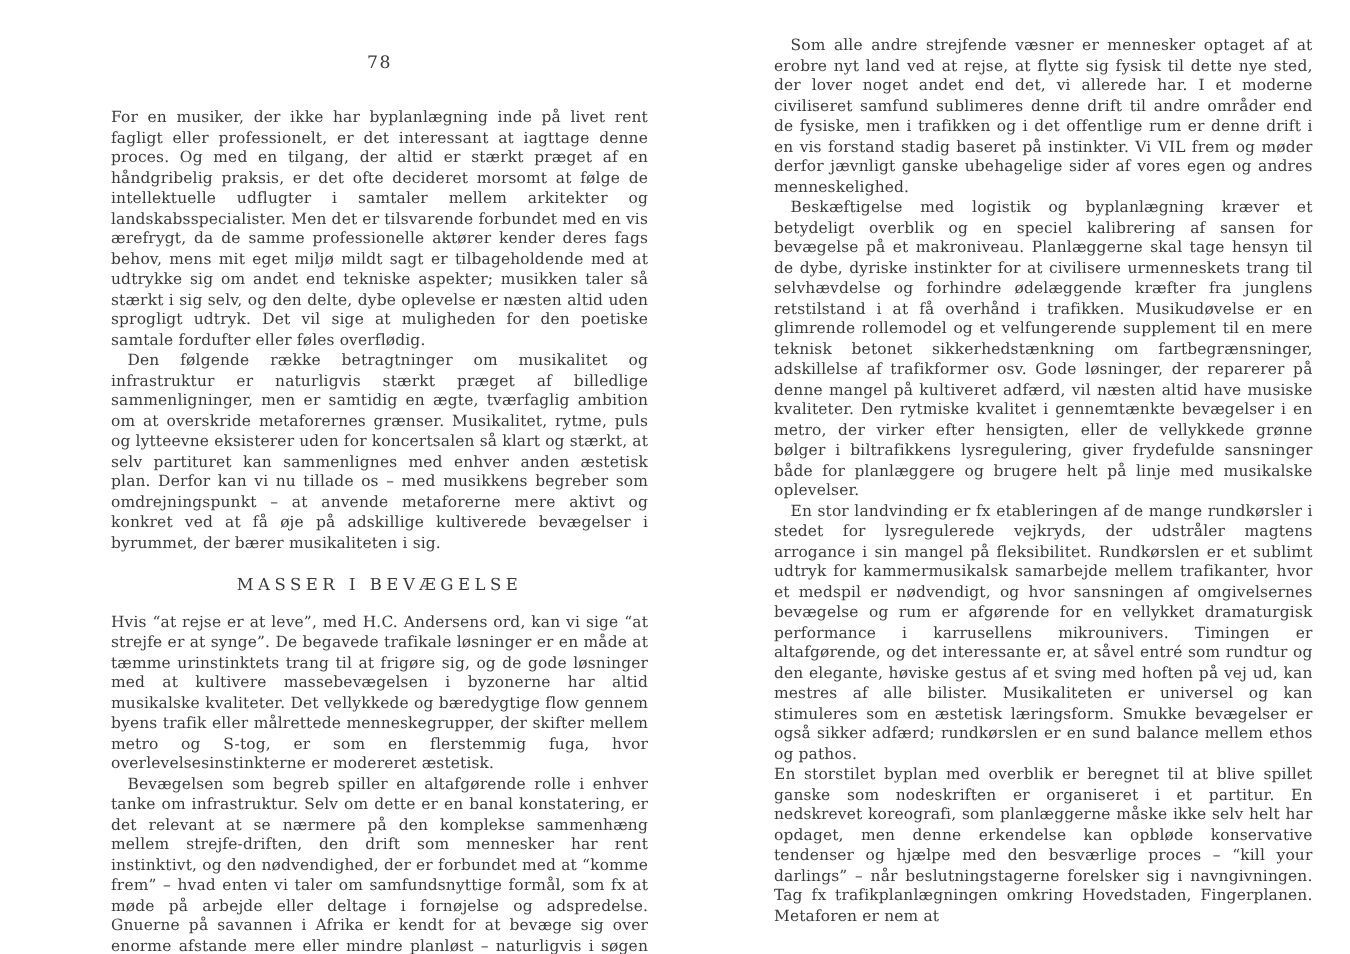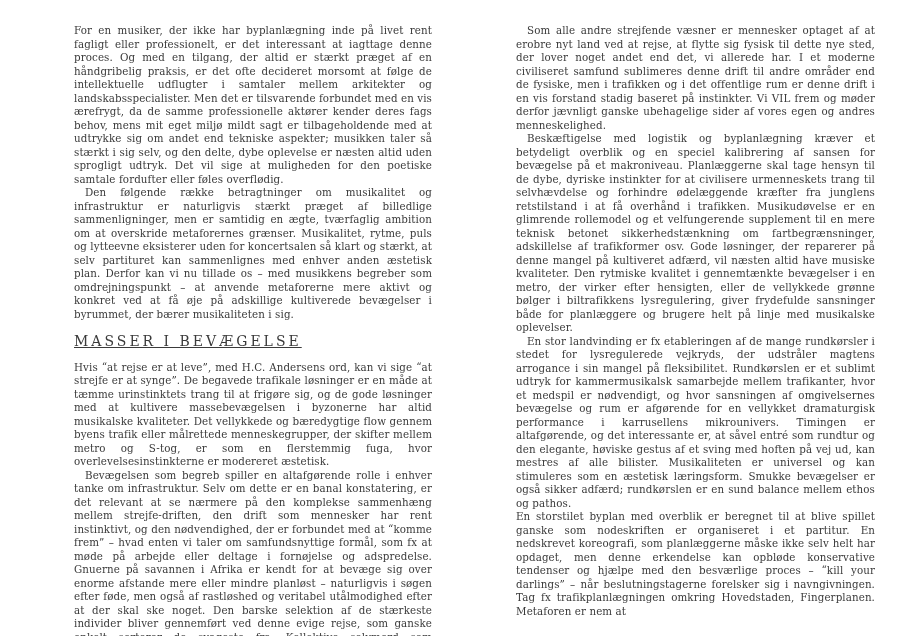--- a/index.html
+++ b/index.html
@@ -47,34 +47,35 @@
     letter-spacing: 0.1px;
   }
   .page-body p {
     margin: 0;
     padding: 0;
   }
   .page-body p.indent {
     text-indent: 11px;
   }
   .section-heading {
-    font-size: 14px;
+    font-size: 11px;
     font-weight: normal;
+    text-align: center;
     letter-spacing: 3px;
     margin: 14px 0 12px 0;
     color: #3a3a3a;
-    text-decoration: underline;
   }
 </style>
 </head>
 <body>
 
 <div class="spread">
 
   <div class="page page-left">
+    <div class="page-number">78</div>
     <div class="page-body">
       <p>For en musiker, der ikke har byplanlægning inde på livet rent fagligt eller professionelt, er det interessant at iagttage denne proces. Og med en tilgang, der altid er stærkt præget af en håndgribelig praksis, er det ofte decideret morsomt at følge de intellektuelle udflugter i samtaler mellem arkitekter og landskabsspecialister. Men det er tilsvarende forbundet med en vis ærefrygt, da de samme professionelle aktører kender deres fags behov, mens mit eget miljø mildt sagt er tilbageholdende med at udtrykke sig om andet end tekniske aspekter; musikken taler så stærkt i sig selv, og den delte, dybe oplevelse er næsten altid uden sprogligt udtryk. Det vil sige at muligheden for den poetiske samtale fordufter eller føles overflødig.</p>
       <p class="indent">Den følgende række betragtninger om musikalitet og infrastruktur er naturligvis stærkt præget af billedlige sammenligninger, men er samtidig en ægte, tværfaglig ambition om at overskride metaforernes grænser. Musikalitet, rytme, puls og lytteevne eksisterer uden for koncertsalen så klart og stærkt, at selv partituret kan sammenlignes med enhver anden æstetisk plan. Derfor kan vi nu tillade os – med musikkens begreber som omdrejningspunkt – at anvende metaforerne mere aktivt og konkret ved at få øje på adskillige kultiverede bevægelser i byrummet, der bærer musikaliteten i sig.</p>
       <h2 class="section-heading">MASSER I BEVÆGELSE</h2>
       <p>Hvis “at rejse er at leve”, med H.C. Andersens ord, kan vi sige “at strejfe er at synge”. De begavede trafikale løsninger er en måde at tæmme urinstinktets trang til at frigøre sig, og de gode løsninger med at kultivere massebevægelsen i byzonerne har altid musikalske kvaliteter. Det vellykkede og bæredygtige flow gennem byens trafik eller målrettede menneskegrupper, der skifter mellem metro og S-tog, er som en flerstemmig fuga, hvor overlevelsesinstinkterne er modereret æstetisk.</p>
       <p class="indent">Bevægelsen som begreb spiller en altafgørende rolle i enhver tanke om infrastruktur. Selv om dette er en banal konstatering, er det relevant at se nærmere på den komplekse sammenhæng mellem strejfe-driften, den drift som mennesker har rent instinktivt, og den nødvendighed, der er forbundet med at “komme frem” – hvad enten vi taler om samfundsnyttige formål, som fx at møde på arbejde eller deltage i fornøjelse og adspredelse. Gnuerne på savannen i Afrika er kendt for at bevæge sig over enorme afstande mere eller mindre planløst – naturligvis i søgen efter føde, men også af rastløshed og veritabel utålmodighed efter at der skal ske noget. Den barske selektion af de stærkeste individer bliver gennemført ved denne evige rejse, som ganske enkelt sorterer de svageste fra. Kollektive selvmord som lemmingers legendariske</p>
     </div>
   </div>
 
   <div class="page page-right">

